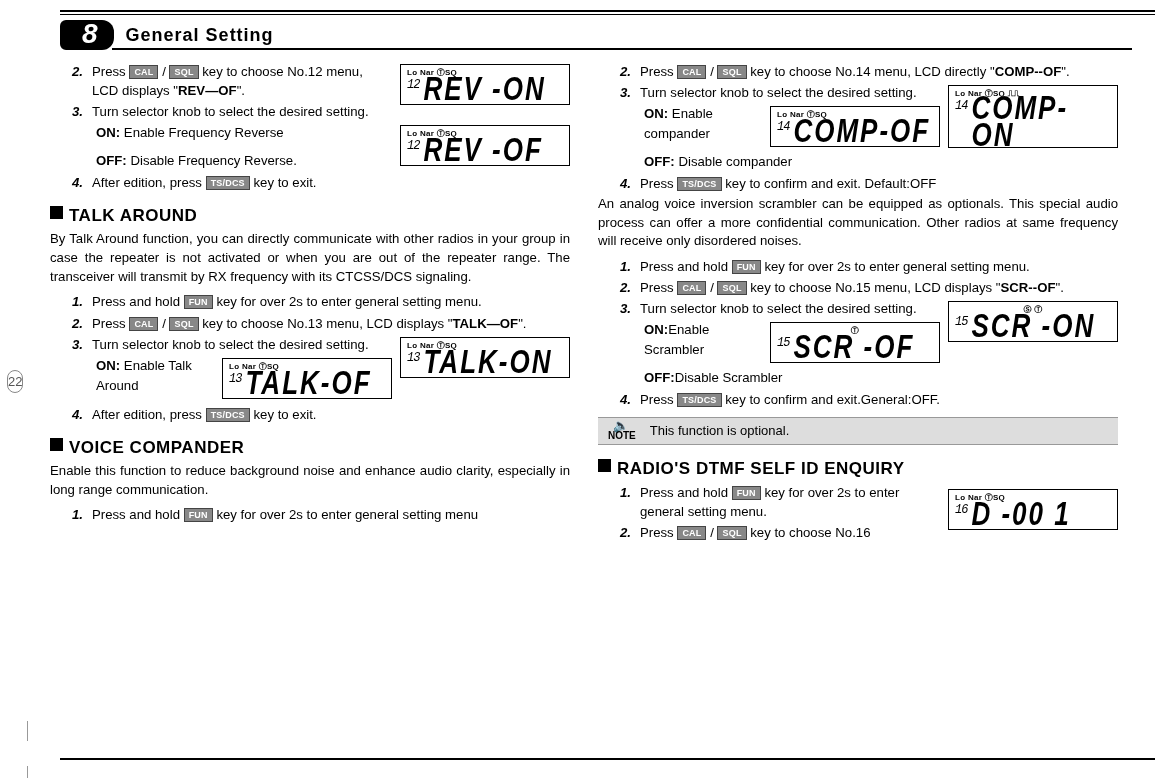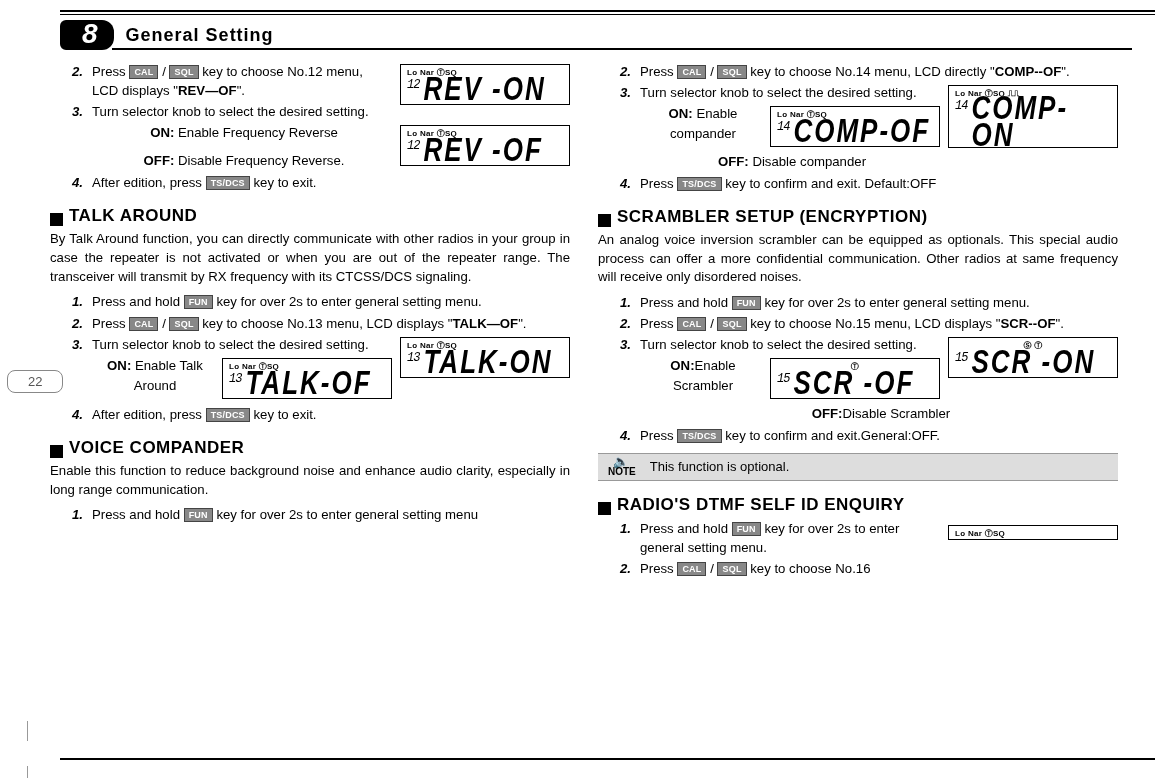--- a/index.html
+++ b/index.html
@@ -69,21 +69,21 @@
     width: 1020px;
     border-top: 2px solid #000;
   }
   .side-num {
     position: absolute;
     left: 7px;
     top: 370px;
     font-size: 13px;
     border: 1px solid #888;
     border-radius: 8px;
-    padding: 3px 20px;
+    padding: 3px 0;
     background: #fff;
     color: #555;
   }
   .side-lines::before, .side-lines::after {
     content:"";
     position:absolute;
     left:19px;
     width:1px;
     background:#999;
     height:20px;
@@ -110,25 +110,24 @@
   .step .num {
     font-style: italic;
     font-weight: bold;
     width: 20px;
     flex: 0 0 20px;
   }
   .step .txt { flex: 1; }
   .step-sub {
     margin-left: 46px;
     line-height: 1.5;
-    text-align: center;
   }
   .sec-h {
     display: flex;
-    align-items: flex-end;
+    align-items: flex-start;
     gap: 6px;
     margin: 14px 0 4px 0;
   }
   .sec-mark {
     width: 13px;
     height: 13px;
     background: #000;
     display: inline-block;
   }
   .sec-title {
@@ -341,24 +340,20 @@
             </div>
         </div>
         <div class="step-sub"><b>ON:</b><span> Enable compander</span></div>
         <div class="step-sub" style="margin-top:8px"><b>OFF:</b><span> Disable compander</span></div>
       </div>
       <div class="step">
           <span class="num">4.</span>
           <span class="txt"><span>Press </span><span class="keycap">TS/DCS</span><span> key to confirm and exit. Default:OFF</span></span>
         </div>
 
-      <div class="sec-h">
-          <span class="sec-mark"></span>
-          <span class="sec-title">SCRAMBLER SETUP (ENCRYPTION)</span>
-        </div>
       <p class="body-p">An analog voice inversion scrambler can be equipped as optionals. This special audio process can offer a more confidential communication. Other radios at same frequency will receive only disordered noises.</p>
       <div class="step">
           <span class="num">1.</span>
           <span class="txt"><span>Press and hold </span><span class="keycap">FUN</span><span> key for over 2s to enter general setting menu.</span></span>
         </div>
       <div class="step">
           <span class="num">2.</span>
           <span class="txt"><span>Press </span><span class="keycap">CAL</span> / <span class="keycap">SQL</span><span> key to choose No.15 menu, LCD displays "</span><b>SCR--OF</b><span>".</span></span>
         </div>
       <div class="clearfix">
@@ -393,20 +388,24 @@
         <span>This function is optional.</span>
       </div>
 
       <div class="sec-h">
           <span class="sec-mark"></span>
           <span class="sec-title">RADIO'S DTMF SELF ID ENQUIRY</span>
         </div>
       <div class="clearfix">
         <div class="lcd" style="margin-top:6px">
           <div class="anno">Lo Nar    ⓉSQ</div>
+          <div class="row">
+              <span class="small">16</span>
+              <span class="big">D -00 1</span>
+            </div>
         </div>
         <div class="step">
             <span class="num">1.</span>
             <span class="txt"><span> Press and hold </span><span class="keycap">FUN</span><span> key for over 2s to enter general setting menu.</span></span>
           </div>
         <div class="step">
             <span class="num">2.</span>
             <span class="txt"><span>Press </span><span class="keycap">CAL</span> / <span class="keycap">SQL</span><span> key to choose No.16</span></span>
           </div>
       </div>

